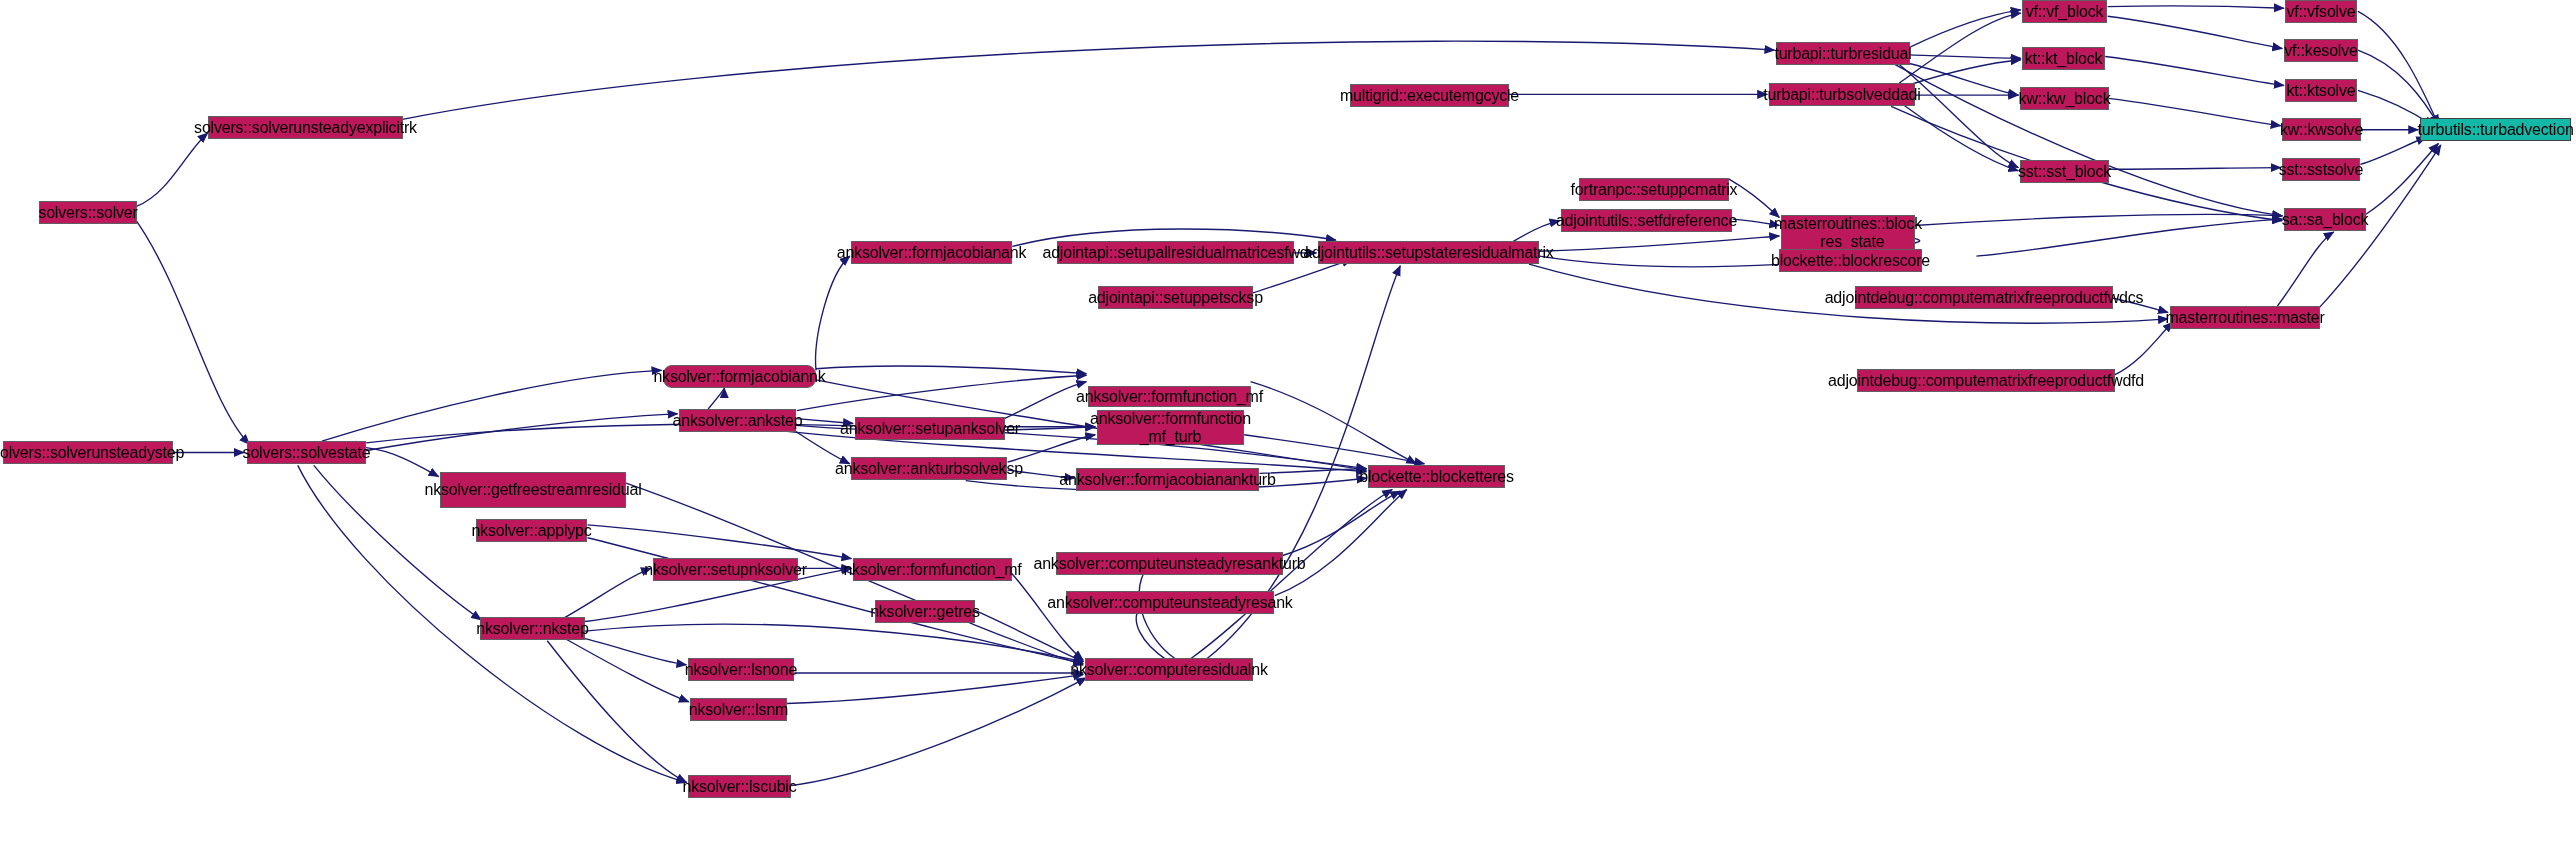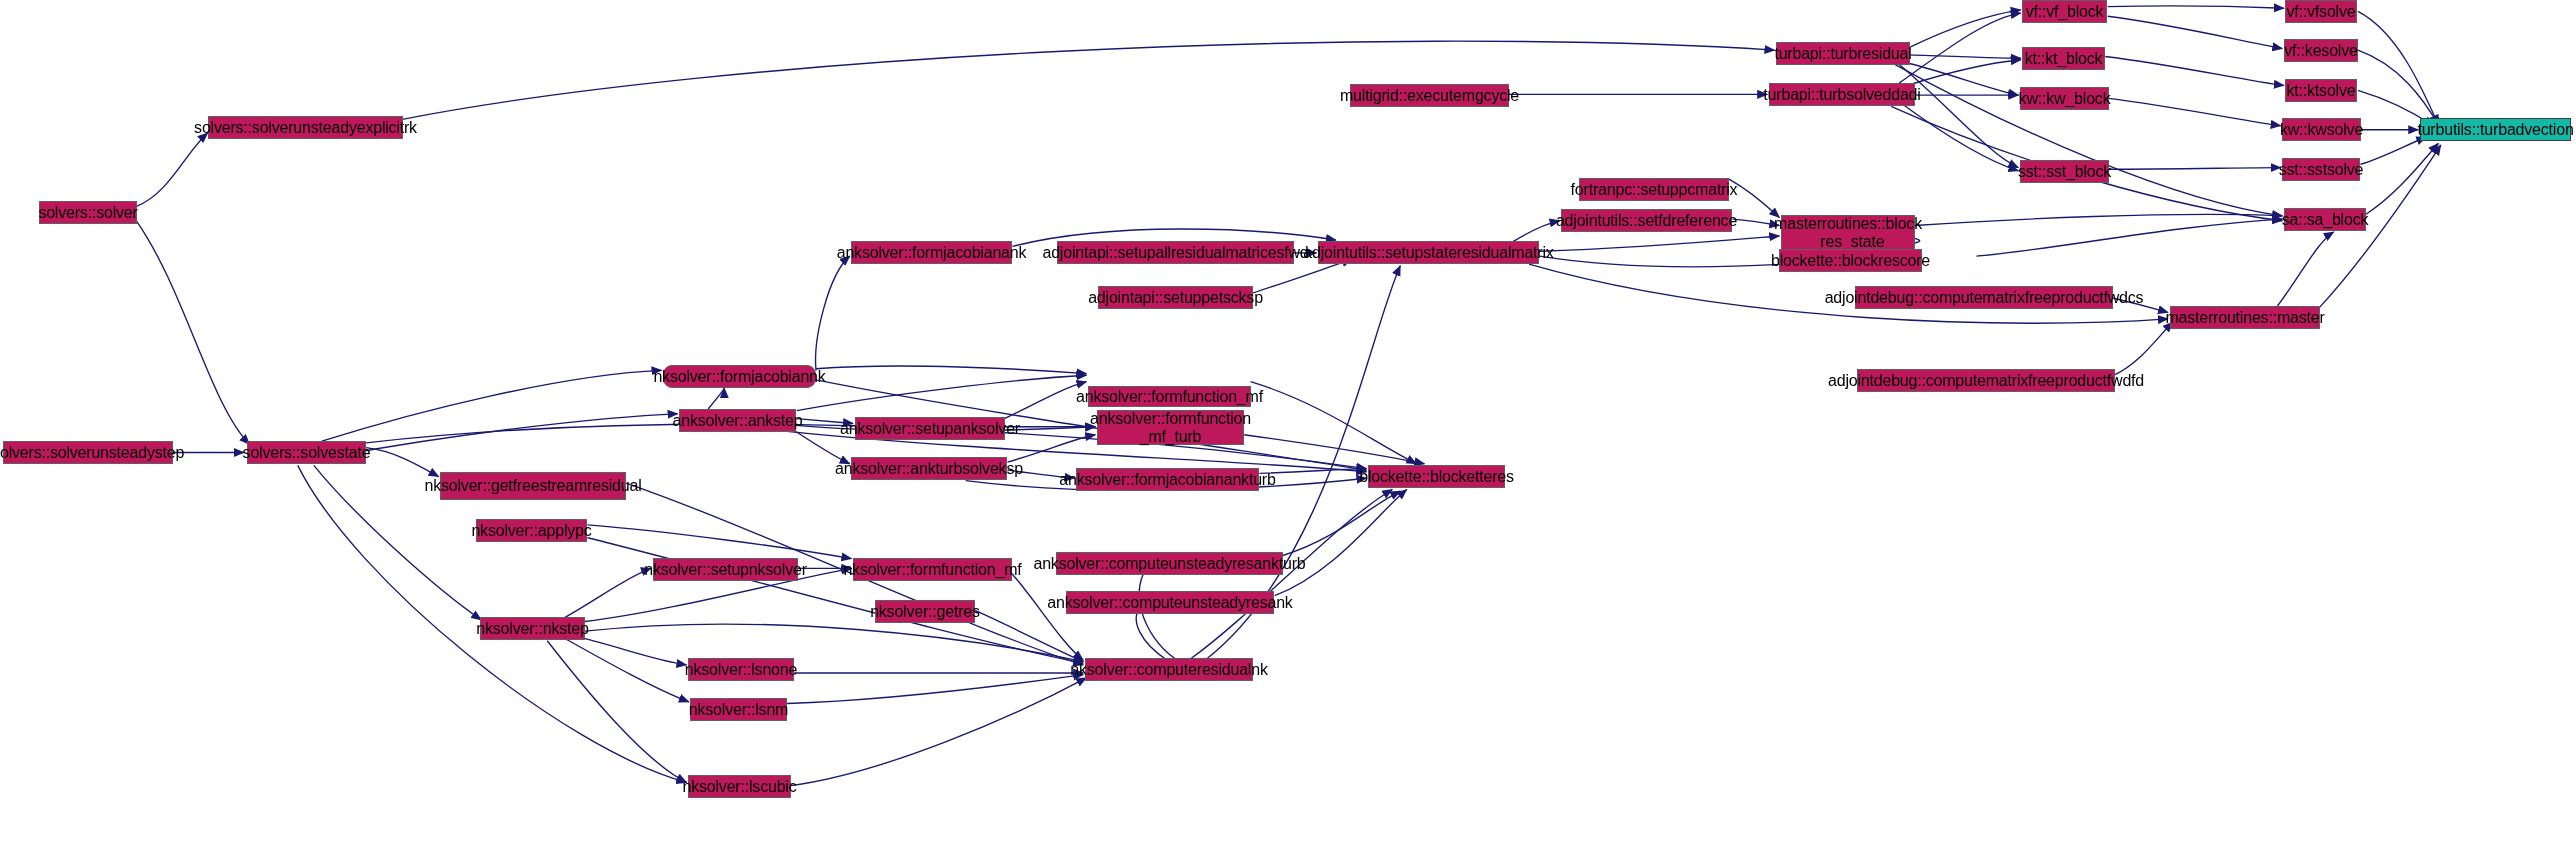--- a/index.html
+++ b/index.html
@@ -139,21 +139,21 @@
         <path d="M 2933,204 C 2960,196 2990,180 3015,170" marker-end="url(#arrow)" stroke="#191970"></path>
         <path d="M 2940,266 C 2980,240 3010,200 3030,178" marker-end="url(#arrow)" stroke="#191970"></path>
         <path d="M 2882,382 C 2940,320 3000,230 3033,180" marker-end="url(#arrow)" stroke="#191970"></path>
       </g>
   </svg>
   <div id="node-layer">
       <div class="node" style="left: 39px; top: 201px; width: 98px; height: 23px;">solvers::solver</div>
       <div class="node" style="left: 208px; top: 116px; width: 195px; height: 23px;">solvers::solverunsteadyexplicitrk</div>
       <div class="node" style="left: 3.2px; top: 441px; width: 170px; height: 23px;">solvers::solverunsteadystep</div>
       <div class="node" style="left: 247px; top: 441px; width: 119px; height: 23px;">solvers::solvestate</div>
-      <div class="node" style="left: 440px; top: 472px; width: 186px; height: 28px;">nksolver::getfreestreamresidual</div>
+      <div class="node" style="left: 440px; top: 472px; width: 186px; height: 36px;">nksolver::getfreestreamresidual</div>
       <div class="node" style="left: 476px; top: 519px; width: 111px; height: 23px;">nksolver::applypc</div>
       <div class="node" style="left: 480px; top: 617px; width: 105px; height: 23px;">nksolver::nkstep</div>
       <div class="node" style="left: 663px; top: 365px; width: 153px; height: 23px; border-radius: 9px;">nksolver::formjacobiannk</div>
       <div class="node" style="left: 679px; top: 409px; width: 117px; height: 23px;">anksolver::ankstep</div>
       <div class="node" style="left: 855px; top: 417px; width: 150px; height: 23px;">anksolver::setupanksolver</div>
       <div class="node" style="left: 851px; top: 457px; width: 156px; height: 23px;">anksolver::ankturbsolveksp</div>
       <div class="node" style="left: 653px; top: 558px; width: 145px; height: 23px;">nksolver::setupnksolver</div>
       <div class="node" style="left: 853px; top: 558px; width: 159px; height: 23px;">nksolver::formfunction_mf</div>
       <div class="node" style="left: 875px; top: 600px; width: 100px; height: 23px;">nksolver::getres</div>
       <div class="node" style="left: 688px; top: 658px; width: 106px; height: 23px;">nksolver::lsnone</div>

